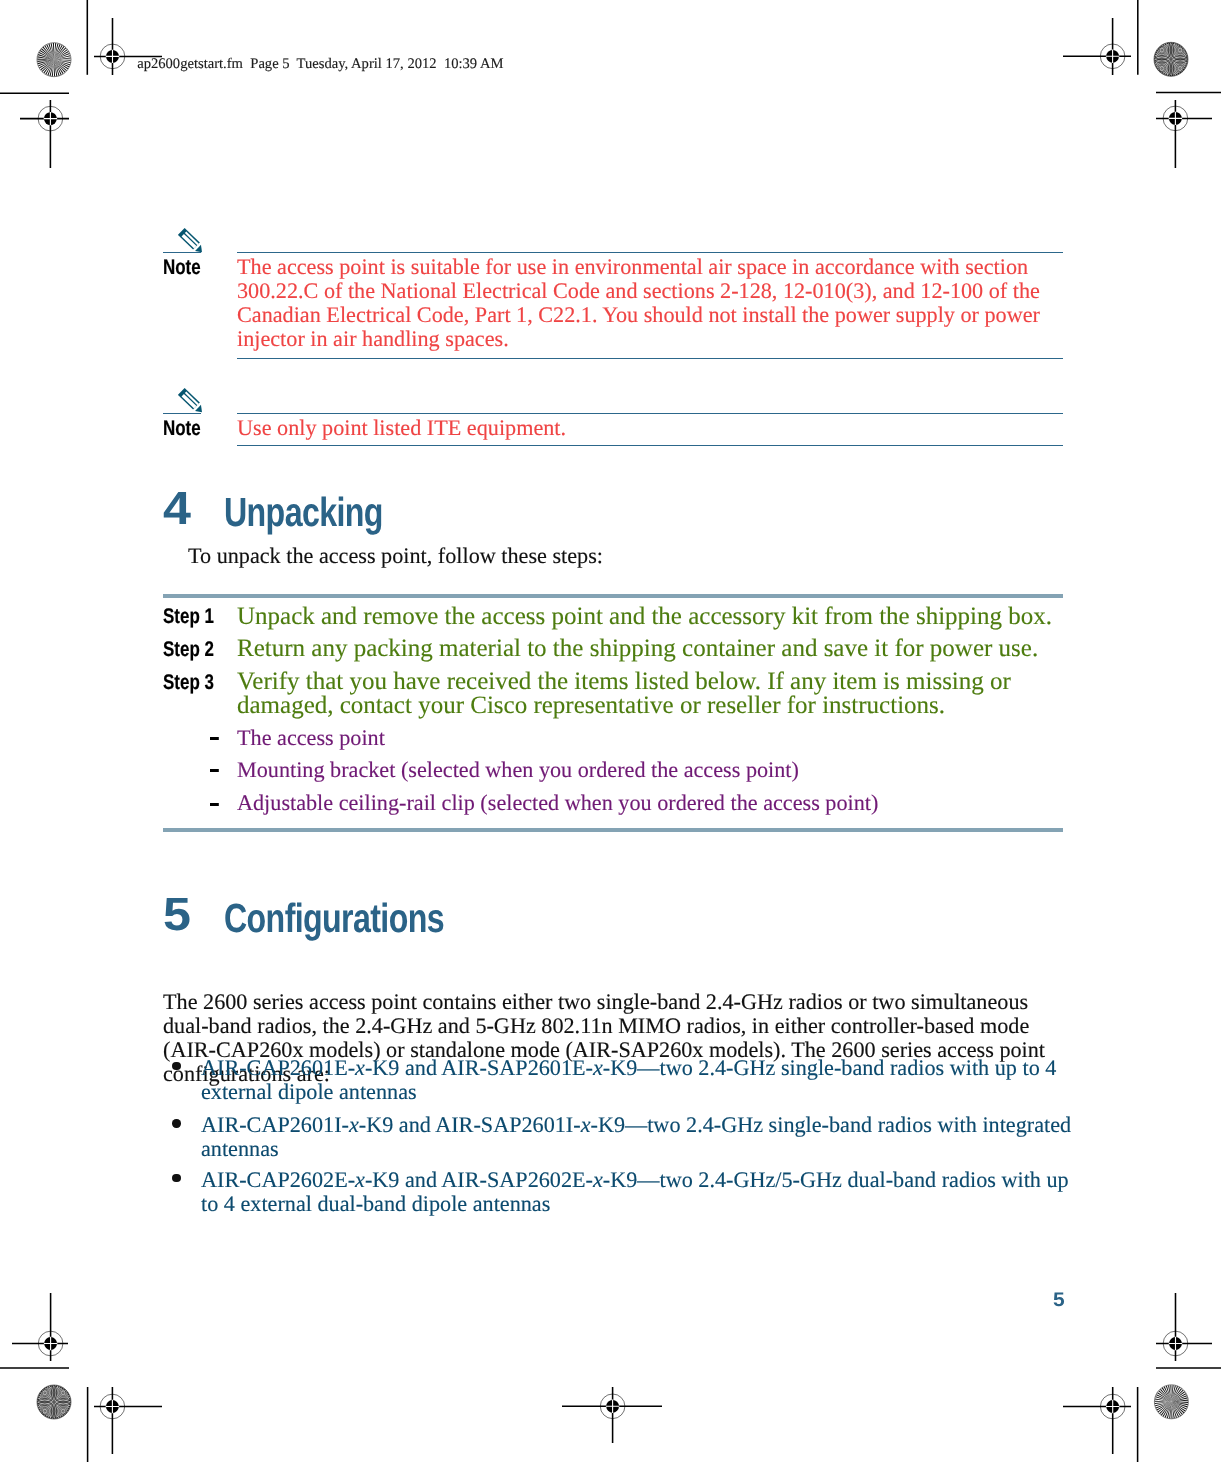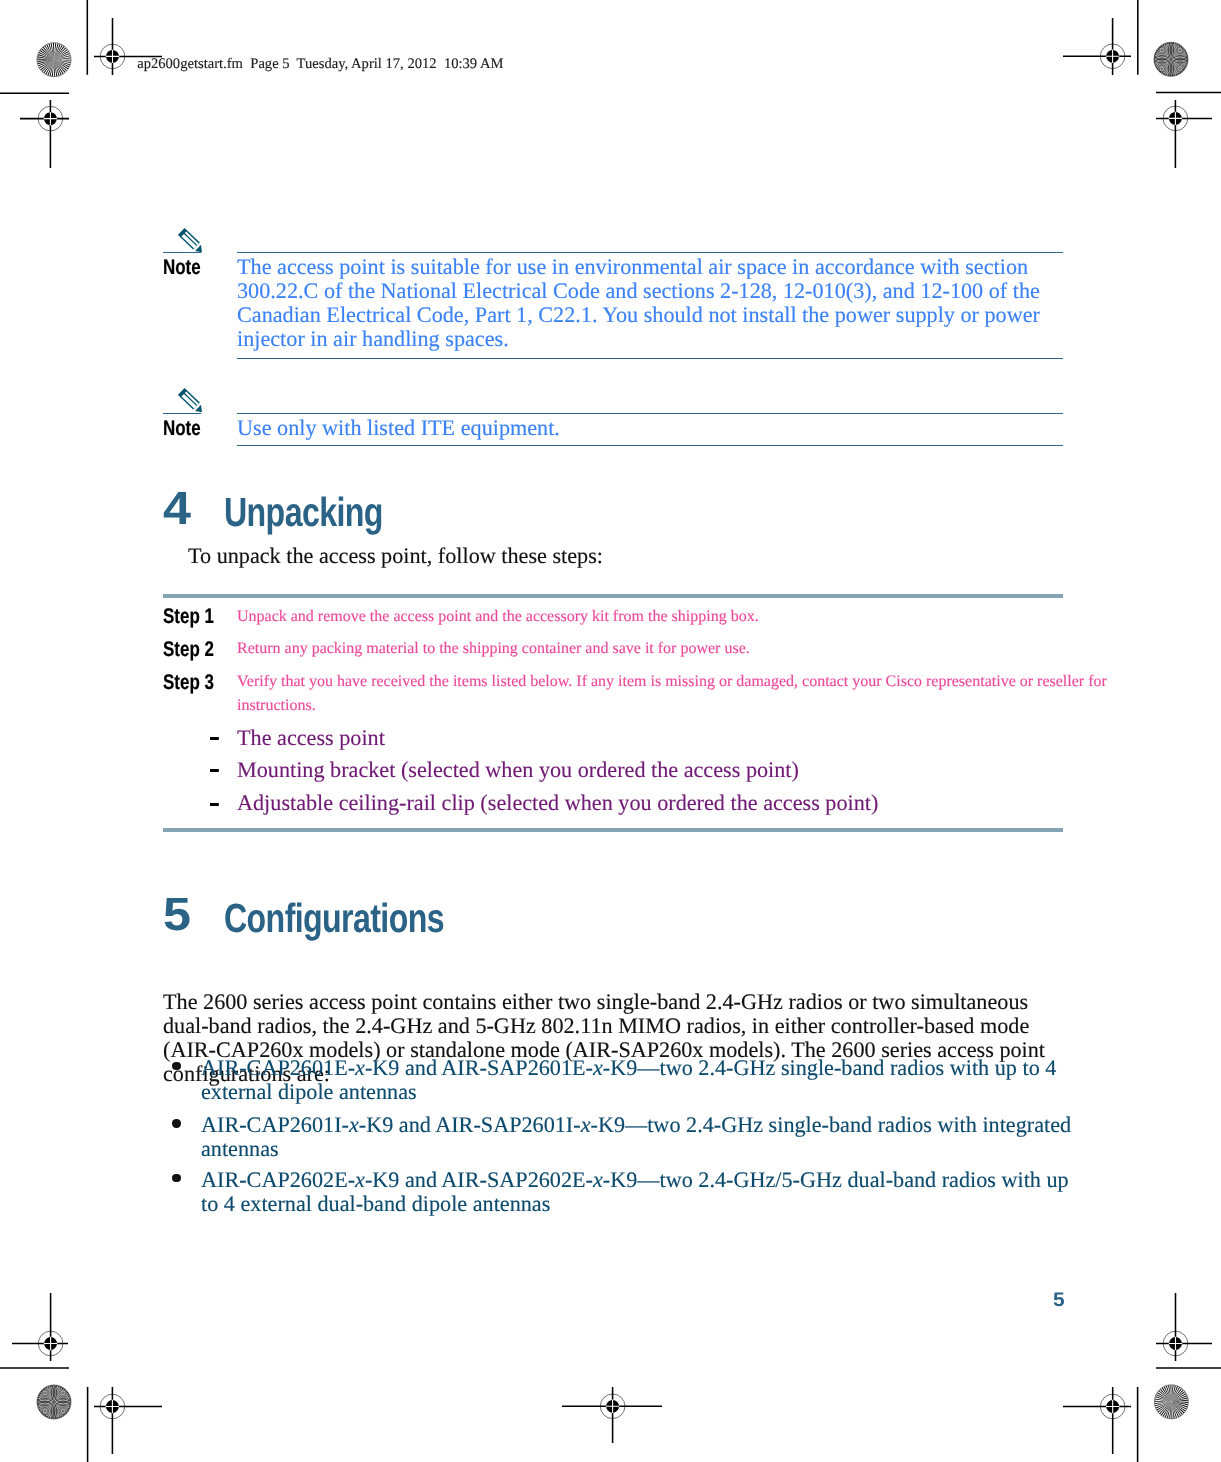--- a/index.html
+++ b/index.html
@@ -25,21 +25,21 @@
   .note{position:absolute;left:163px;width:900px;height:0;}
   .note1{top:252.4px;}
   .note2{top:413.1px;}
   .note .iconrule{position:absolute;left:0;top:0;width:38px;border-top:1.6px solid #2c678b;}
   .note .textrule-top{position:absolute;left:74px;top:0;width:826px;border-top:1.6px solid #2c678b;}
   .note .textrule-bot{position:absolute;left:74px;width:826px;border-top:1.6px solid #2c678b;}
   .note1 .textrule-bot{top:105.8px;}
   .note2 .textrule-bot{top:31.7px;}
   .note .lbl{position:absolute;left:0px;top:4.7px;}
   .note .body{position:absolute;left:74px;top:3.1px;width:875px;font-size:22.2px;
-              line-height:24px;color:#3b82f6;}
+              line-height:24px;color:#ef4444;}
   .note .pencil{position:absolute;left:15px;top:-26.3px;}
   .note2 .pencil{top:-27.6px;}
 
   
   .sec{position:absolute;left:163px;height:0;}
   .sec4{top:484.5px;}
   .sec5{top:890.5px;}
   .sec .num{position:absolute;left:0;top:0.4px;font-family:"Liberation Sans",sans-serif;
             font-weight:bold;font-size:46.5px;color:#2b6387;line-height:1;
             display:inline-block;transform:scaleX(1.08);transform-origin:left top;}
@@ -51,22 +51,22 @@
   .para{position:absolute;left:163px;width:900px;font-size:22.2px;line-height:24px;color:#111;}
   .para-unpack-intro{top:543.8px;margin-left:25px;}
   .para-config{top:953px;width:890px;margin-top:37px;}
 
   .steprule{position:absolute;left:163px;width:900px;border-top:4px solid #84a3b4;}
   .rule-top{top:594px;}
   .rule-bot{top:828.1px;}
 
   .steprow{position:absolute;left:163px;width:900px;height:0;}
   .steprow .lbl{position:absolute;left:0.2px;top:0;}
-  .steprow .txt{position:absolute;left:74px;top:-1.5px;width:875px;font-size:16px;
-                line-height:24px;color:#ec4899;display:block;}
+  .steprow .txt{position:absolute;left:74px;top:-1.5px;width:875px;font-size:25px;
+                line-height:24px;color:#4d7c0f;display:block;}
   .r1{top:606.3px;}
   .r2{top:638.7px;}
   .r3{top:671.5px;}
 
   .dashrow{position:absolute;left:163px;width:900px;height:0;}
   .dashrow .mk{position:absolute;left:46.7px;top:7.7px;width:11.2px;height:3px;
                background:#000;font-size:0;color:transparent;overflow:hidden;}
   .dashrow .txt{position:absolute;left:74px;top:-4px;width:875px;font-size:22.2px;
                 line-height:24px;color:#701a75;display:block;}
   .d1{top:729.6px;}
@@ -210,21 +210,21 @@
           <g transform="translate(6.09,1.77) rotate(44.0)">
             <path d="M0 0 H19.6 V9.0 H0 Z" fill="#065670"></path>
             <path d="M3.45 1.35 H19.6 V3.3 H3.45 Z" fill="#ffffff"></path>
             <path d="M3.45 4.5 H19.6 V7.65 H3.45 Z" fill="#ffffff"></path>
           </g>
           <path d="M21.25 17.35 L22.15 24.2 L15.75 23.2 Z" fill="#065670"></path>
         </svg>
     <div class="iconrule"></div>
     <div class="textrule-top"></div>
     <div class="lbl cond">Note</div>
-    <div class="body">Use only with listed ITE equipment.</div>
+    <div class="body">Use only point listed ITE equipment.</div>
     <div class="textrule-bot"></div>
   </div>
 
   <div class="sec sec4">
     <span class="num">4</span>
     <span class="ttl">Unpacking</span>
   </div>
   <div class="para para-unpack-intro">To unpack the access point, follow these steps:</div>
   <div class="steprule rule-top"></div>
   <div class="steprow r1">

